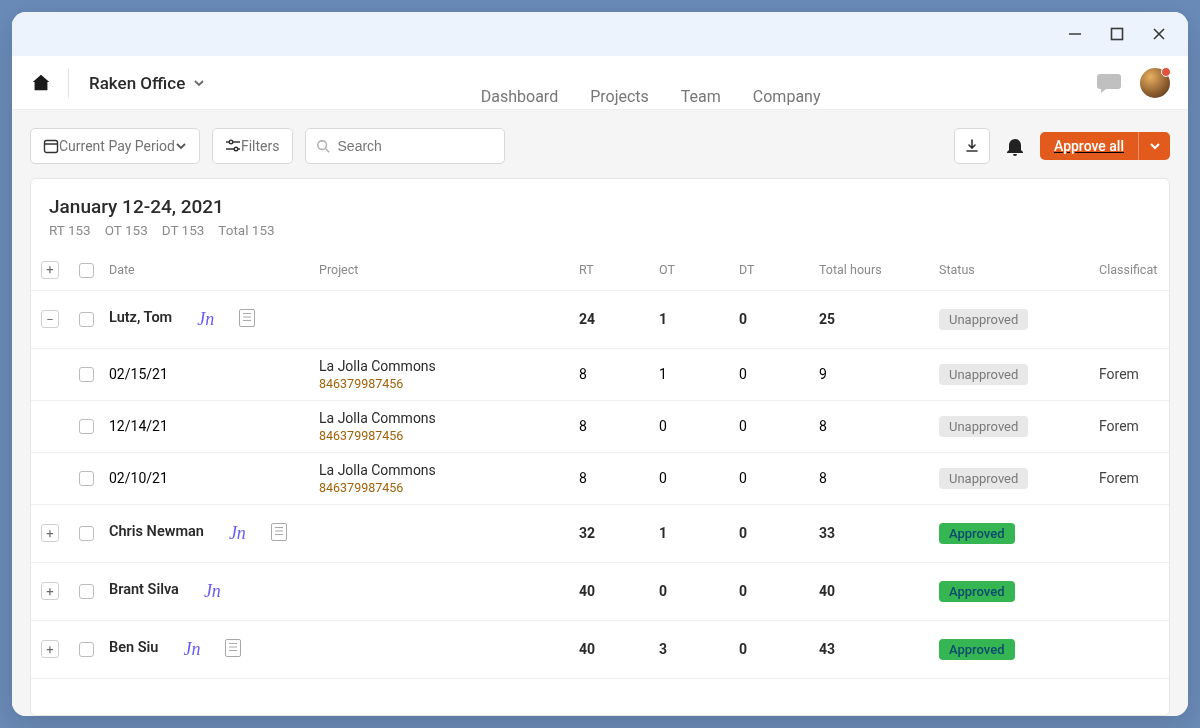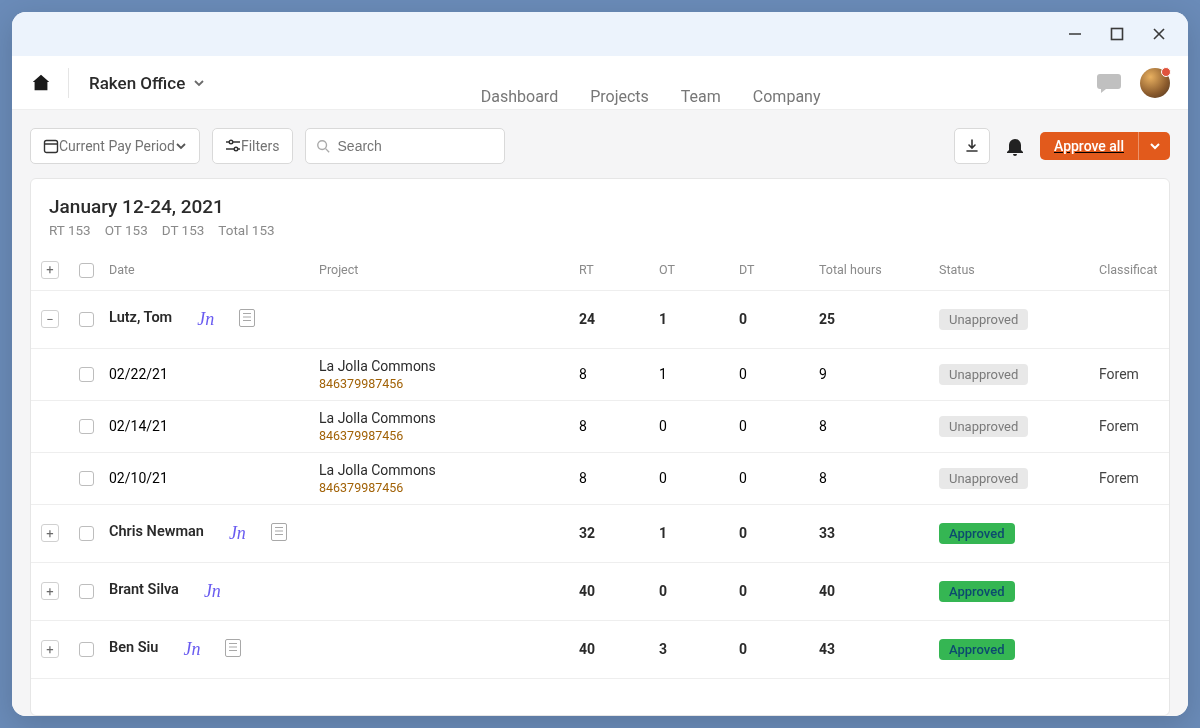--- a/index.html
+++ b/index.html
@@ -269,36 +269,36 @@
                 <td class="num-b">24</td>
                 <td class="num-b">1</td>
                 <td class="num-b">0</td>
                 <td class="num-b">25</td>
                 <td><span class="pill un">Unapproved</span></td>
                 <td></td>
               </tr>
               <tr>
                 <td></td>
                 <td><span class="checkbox"></span></td>
-                <td>02/22/21</td>
+                <td>02/15/21</td>
                 <td>
                   <div class="proj-name">La Jolla Commons</div>
                   <div class="proj-sub">846379987456</div>
                 </td>
                 <td>8</td>
                 <td>1</td>
                 <td>0</td>
                 <td>9</td>
                 <td><span class="pill un">Unapproved</span></td>
                 <td class="classif">Forem</td>
               </tr>
               <tr>
                 <td></td>
                 <td><span class="checkbox"></span></td>
-                <td>02/14/21</td>
+                <td>12/14/21</td>
                 <td>
                   <div class="proj-name">La Jolla Commons</div>
                   <div class="proj-sub">846379987456</div>
                 </td>
                 <td>8</td>
                 <td>0</td>
                 <td>0</td>
                 <td>8</td>
                 <td><span class="pill un">Unapproved</span></td>
                 <td class="classif">Forem</td>

